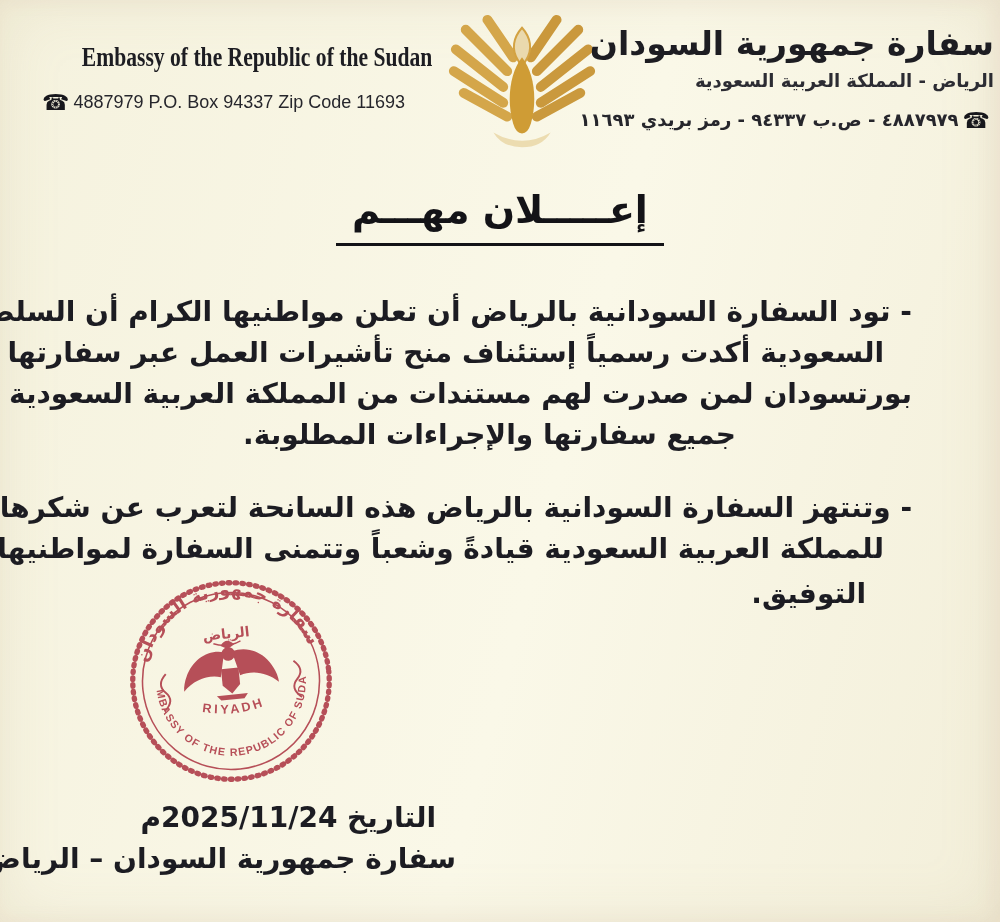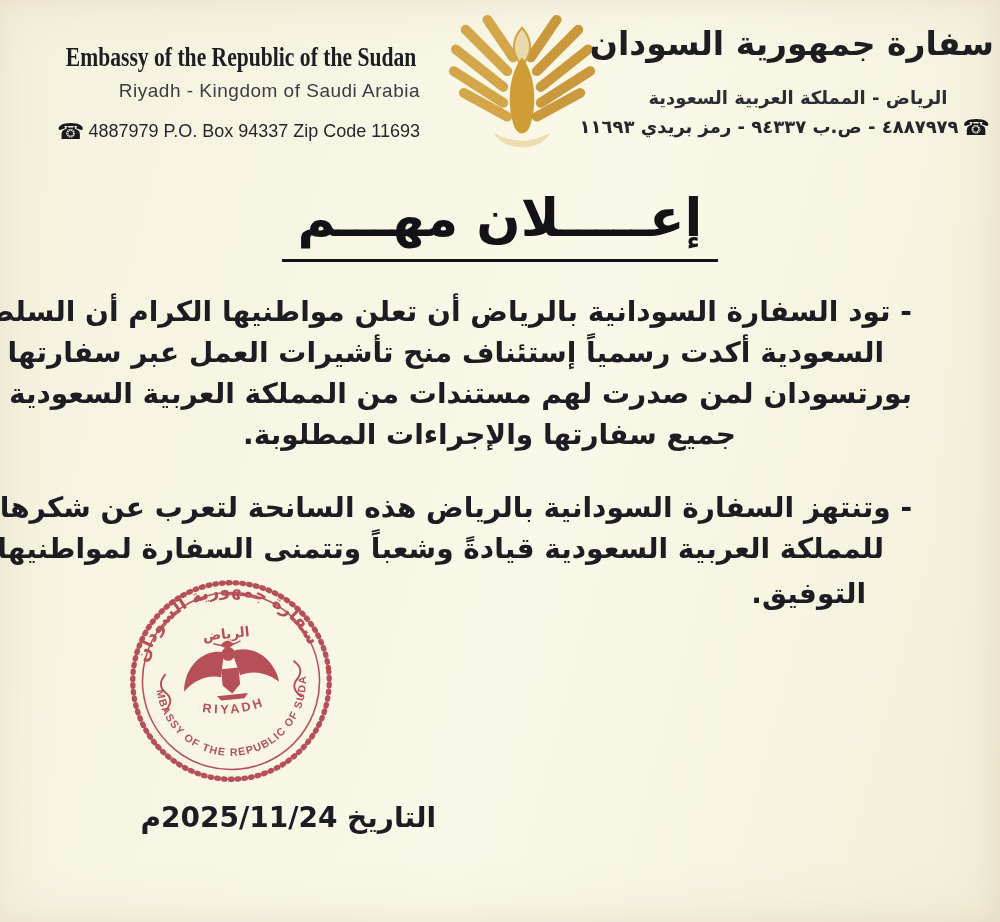--- a/index.html
+++ b/index.html
@@ -8,41 +8,41 @@
     width:1000px;height:922px;
     margin:0 auto;
     background:linear-gradient(105deg,#f5f2de 0%,#faf8e8 55%,#f3efda 100%);
     box-shadow:inset 0 0 60px rgba(190,170,130,.18), inset -6px 0 18px rgba(205,150,150,.10);
     overflow:hidden;
     font-family:"DejaVu Sans",sans-serif;
     color:#23232a;
   }
 
   
-  .en-block{position:absolute;left:22px;top:42px;width:398px;text-align:right;}
+  .en-block{position:absolute;left:38px;top:42px;width:398px;text-align:left;}
   .en-title{
     font-family:"Liberation Serif",serif;font-weight:700;font-size:27px;
     white-space:nowrap;display:inline-block;transform:scaleX(.80);transform-origin:center;
     color:#1d1d22;
   }
   .en-sub{font-family:"Liberation Sans",sans-serif;font-size:19px;color:#3c3c42;margin-top:7px;letter-spacing:.5px;}
   .en-contact{font-family:"Liberation Sans",sans-serif;font-size:18px;color:#26262c;margin-top:17px;white-space:nowrap;}
   .phone-glyph{font-size:22px;vertical-align:-2px;margin:0 4px;color:#17171c;}
 
   .emblem{position:absolute;left:438px;top:6px;width:168px;height:158px;}
 
   .ar-block{position:absolute;left:602px;top:24px;width:392px;text-align:center;direction:rtl;}
   .ar-title{font-size:33px;font-weight:700;white-space:nowrap;color:#1d1d22;}
-  .ar-sub{font-size:18px;font-weight:700;margin-top:24px;color:#2c2c33;}
-  .ar-contact{font-size:18px;font-weight:700;margin-top:7px;white-space:nowrap;color:#26262c;}
+  .ar-sub{font-size:18px;font-weight:700;margin-top:7px;color:#2c2c33;text-align:right;}
+  .ar-contact{font-size:18px;font-weight:700;margin-top:17px;white-space:nowrap;color:#26262c;}
 
   
   .announce{position:absolute;left:0;top:188px;width:100%;text-align:center;}
   .announce .t{
-    display:inline-block;font-size:52px;font-weight:700;color:#131317;
+    display:inline-block;font-size:38px;font-weight:700;color:#131317;
     padding:0 16px 11px;border-bottom:3px solid #131317;direction:rtl;white-space:nowrap;
   }
 
   
   .bodytext{position:absolute;left:85px;right:88px;top:291px;direction:rtl;
     font-size:28px;font-weight:700;line-height:41px;color:#1c1c22;}
   .line{white-space:nowrap;text-align:right;}
   .ind-s{padding-right:28px;}   
   .ind-m{padding-right:46px;}   
   .ind-xl{padding-right:176px;} 
@@ -63,21 +63,20 @@
 <body>
 
 <div class="page">
 
   <header>
 
     <div class="en-block">
       <div>
         <span class="en-title">Embassy of the Republic of the Sudan</span>
       </div>
-      <div class="en-sub">Riyadh - Kingdom of Saudi Arabia</div>
       <div class="en-contact">
         <span class="phone-glyph">☎</span><span>4887979 P.O. Box 94337 Zip Code 11693</span>
       </div>
     </div>
 
     <div class="emblem">
       <svg viewBox="0 0 170 160" width="168" height="158" xmlns="http://www.w3.org/2000/svg">
 
         <g stroke="#d3a242" stroke-width="10" stroke-linecap="round" fill="none" opacity="0.95">
           <path d="M76 52 L50 14"></path>
@@ -168,15 +167,16 @@
 
       <g stroke="#b2434e" stroke-width="2" fill="none">
         <path d="M44 96 q-11 10 -2 19 q9 9 -3 19"></path>
         <path d="M176 96 q11 10 2 19 q-9 9 3 19"></path>
       </g>
     </svg>
   </div>
 
   <footer class="signblock">
     <div class="date-line">التاريخ 2025/11/24م</div>
+    <div class="sig-line">سفارة جمهورية السودان – الرياض</div>
   </footer>
 
 </div>
 
 </body></html>

